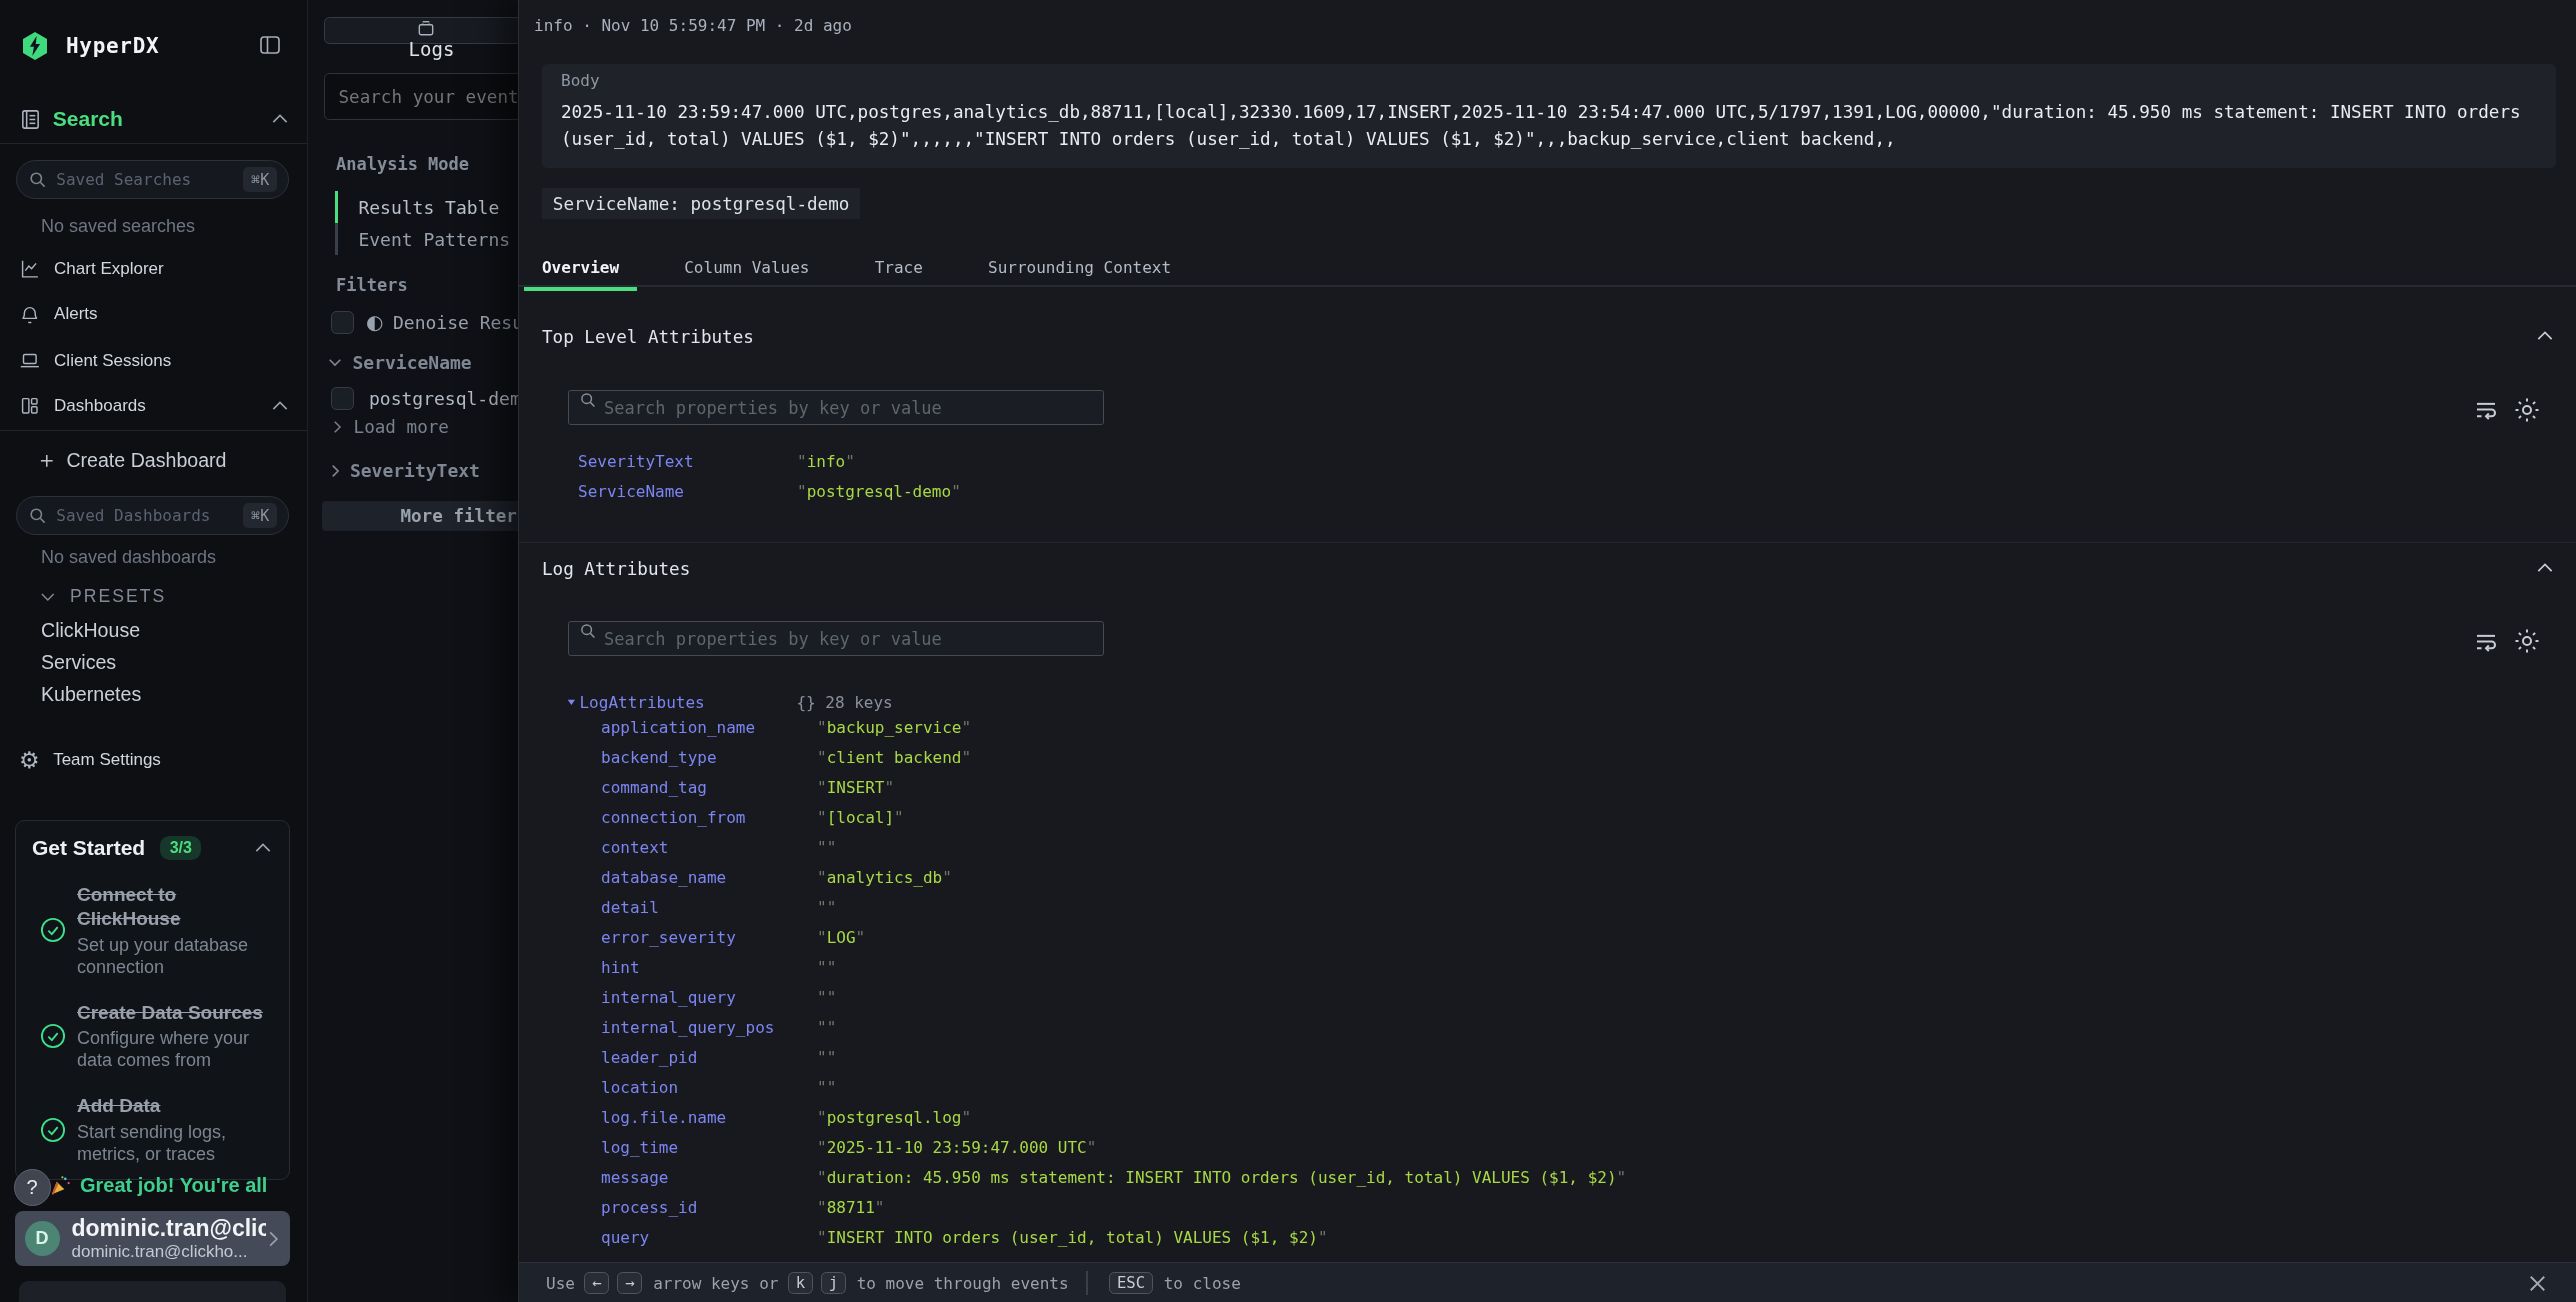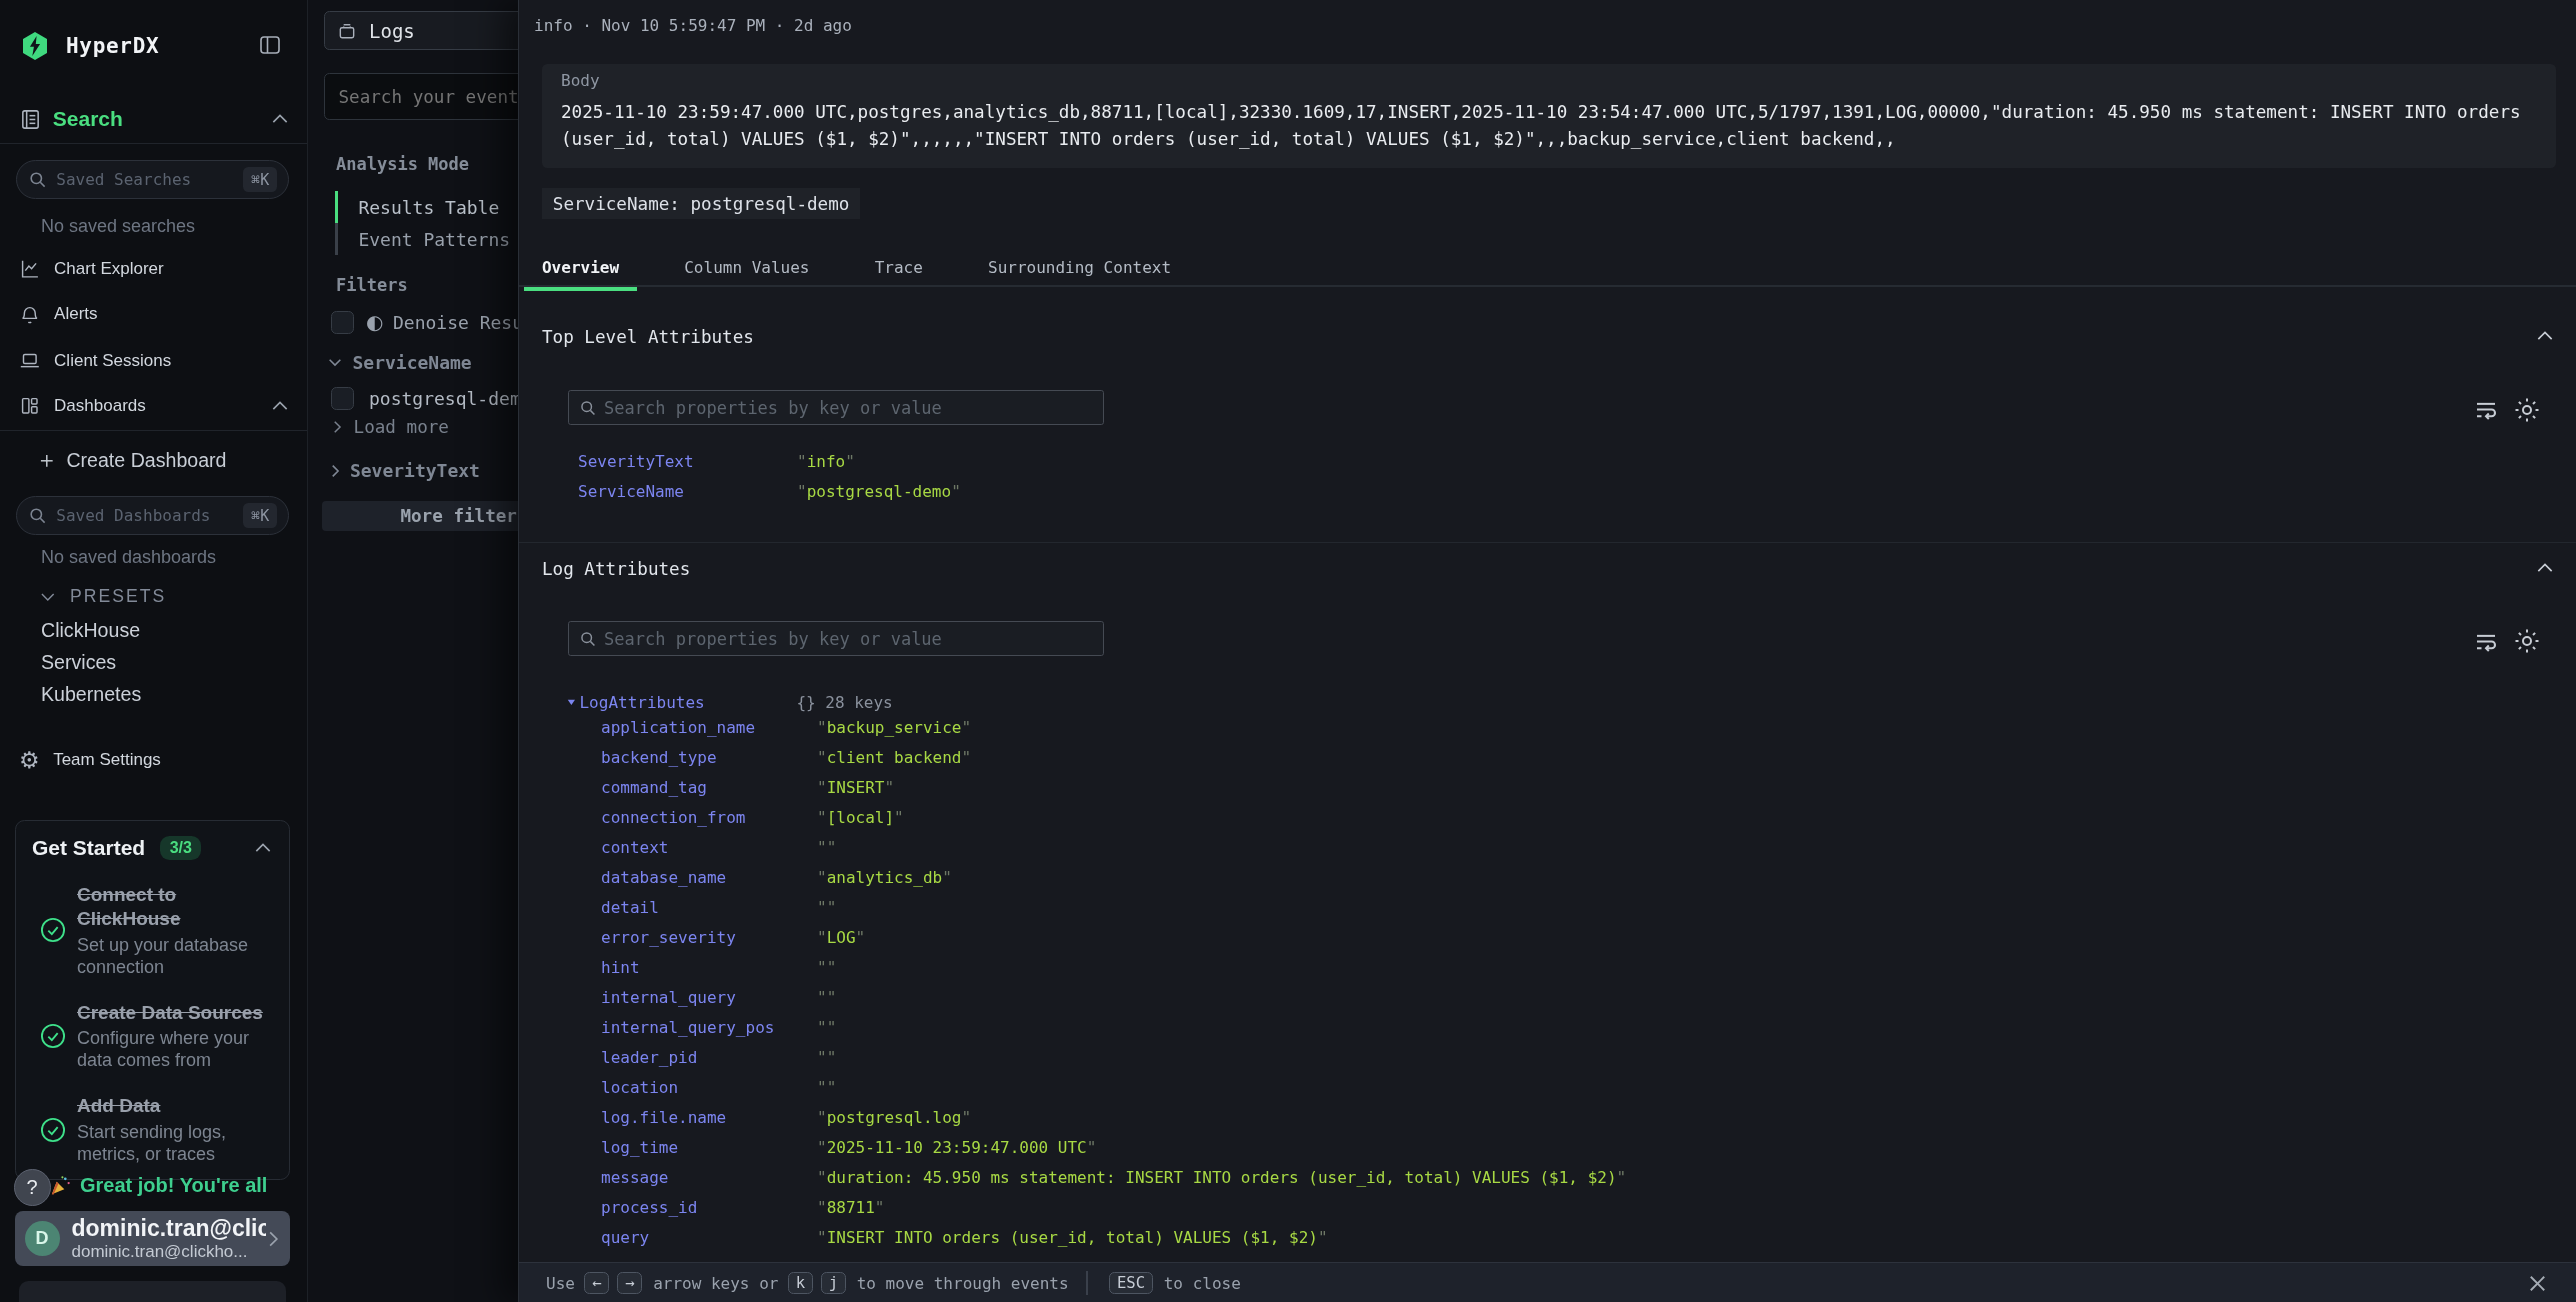--- a/index.html
+++ b/index.html
@@ -43,21 +43,21 @@
   .body-card { position:absolute; left:23px; right:20px; top:64px; height:104px; background:#1f2228; border-radius:5.4px; padding:6.8px 19px; }
   .body-label { color:#8f97a3; font-size:16px; }
   .body-text { margin-top:8.8px; color:#e9ecf0; font-size:17.6px; line-height:27px; white-space:pre-wrap; word-break:break-all; }
   .svc-chip { position:absolute; left:23px; top:188px; height:31px; background:#1f2228; color:#dde1e8; font-size:17.6px; display:inline-flex; align-items:center; padding:0 10.8px; }
   .tabs { position:absolute; left:5.4px; top:248px; height:39px; display:flex; }
   .tab { font-size:16px; color:#b4bbc5; padding:0 17.6px; display:flex; align-items:center; position:relative; }
   .tab.active { color:#f2f4f7; font-weight:bold; }
   .tab.active::after { content:""; position:absolute; left:0; right:0; bottom:-4px; height:4px; background:#4ade80; }
   .tab-rule { position:absolute; left:0; right:0; top:285px; height:2px; background:#262b32; }
   .section-title { color:#e2e6ec; font-size:17.6px; }
-  .attr-search { position:absolute; left:49px; width:536px; height:35px; background:#1a1d23; border:0.7px solid #454a53; border-radius:2.7px; display:flex; align-items:center; padding:0 9.5px; }
+  .attr-search { position:absolute; left:49px; width:536px; height:35px; background:#1a1d23; border:0.7px solid #454a53; border-radius:2.7px; display:flex; padding:0 9.5px; }
   .attr-search input { background:transparent; border:0; outline:none; color:#c6ccd4; font-family:"DejaVu Sans Mono", monospace; font-size:17px; margin-left:8px; width:474px; }
   .attr-search input::placeholder { color:#5d656f; }
   .kv-key { color:#7c85f0; font-size:16px; }
   .kv-valwrap { font-size:16px; }
   .kv-q::before, .kv-q::after { content:'"'; color:#6e7866; }
   .kv-val { color:#a8d944; }
   .tl-row { height:30px; display:flex; align-items:center; }
   .la-row { height:30px; display:flex; align-items:flex-start; }
   .sec-rule { position:absolute; left:0; right:0; height:1.4px; background:#23272e; }
   .icon-btn { color:#c7ccd4; }
@@ -292,21 +292,21 @@
       </span>
     </div>
 
     <div class="abs" style="left:19px; top:1281px; width:267px; height:22px; background:#1d2027; border-radius:9.5px 9.5px 0 0; overflow:hidden; text-align:center;">
       <span class="sans" style="position:relative; top:17.6px; font-size:19.6px; font-weight:bold; color:#9aa1ab;">Product updates</span>
     </div>
   </aside>
 
   <div id="searchcol">
 
-    <div class="abs" style="left:16px; top:11px; width:203px; height:39px; background:#181b21; border:1.4px solid #363c45; border-radius:5.4px; display:flex; align-items:center; padding:0 12px;">
+    <div class="abs" style="left:16px; top:17px; width:203px; height:27px; background:#181b21; border:1.4px solid #363c45; border-radius:5.4px; display:flex; align-items:center; padding:0 12px;flex-direction:column;">
       <span>
         <svg width="20" height="20" viewBox="0 0 24 24" fill="none" stroke="#aab1bc" stroke-width="1.7">
             <rect x="4" y="8" width="16" height="12" rx="2"></rect>
             <path d="M8 8V6.5M16 8V6.5"></path>
             <line x1="8" y1="4.5" x2="16" y2="4.5"></line>
           </svg>
       </span>
       <span style="margin-left:12px; font-size:19px; color:#dfe3e8;">Logs</span>
     </div>
 

